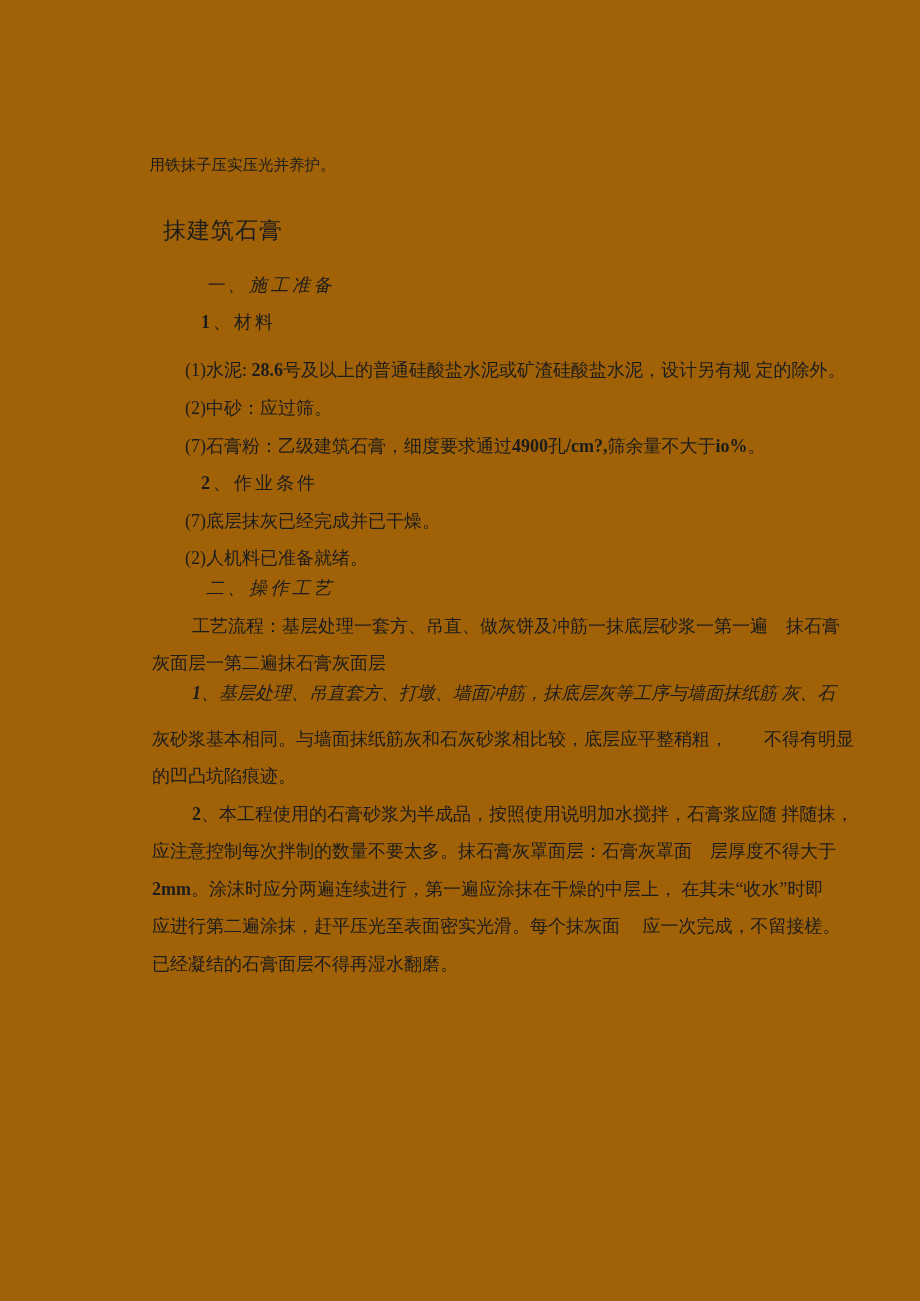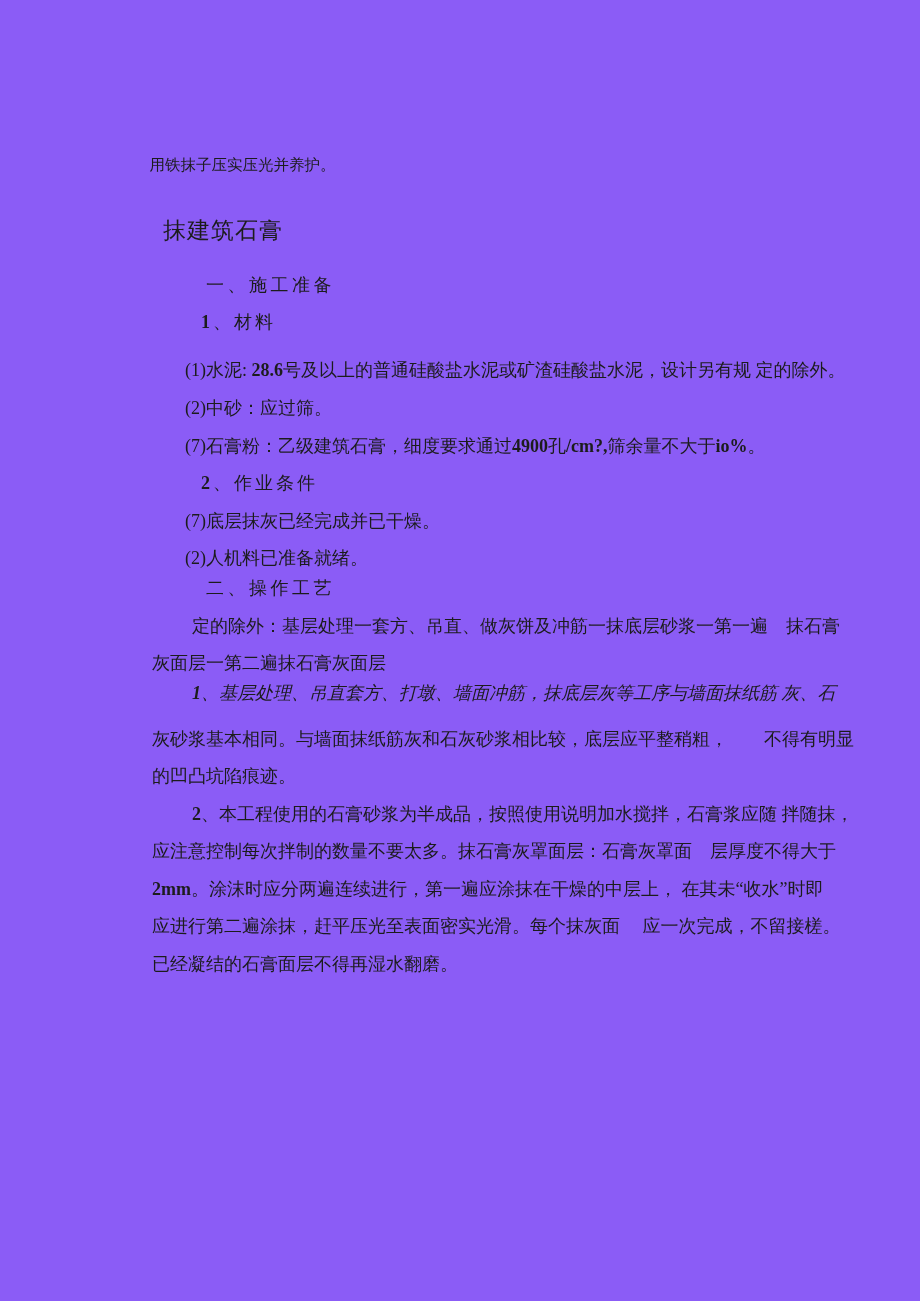--- a/index.html
+++ b/index.html
@@ -1,33 +1,33 @@
 <!DOCTYPE html>
 <html><head>
 <meta charset="utf-8">
 <style>
   html, body { margin: 0; padding: 0; background: #ffffff; }
   .page {
     position: relative;
     width: 920px;
     height: 1301px;
-    background: #8b5cf6;
+    background: #a16207;
     font-family: "Liberation Serif", "DejaVu Serif", serif;
     color: #1c1c1c;
     overflow: hidden;
   }
   .ln {
     position: absolute;
     white-space: pre;
     font-size: 18px;
     line-height: 1.25;
     left: 134px;
   }
   .b { font-weight: bold; }
-  .heading { letter-spacing: 3.5px; }
+  .heading { letter-spacing: 3.5px; font-style: italic; }
   .subheading { letter-spacing: 3px; }
 
   #intro { top: 136px; left: 134px; font-size: 15.5px; }
   #doc-title { top: 188px; left: 136px; font-size: 23px; font-weight: 400; letter-spacing: 1px; margin: 0; text-align: center; }
 
   #ln0  { top: 251px; left: 174px; }
   #ln1  { top: 288px; left: 171px; }
   #ln2  { top: 336px; left: 167px; }
   #ln3  { top: 374px; left: 167px; }
   #ln4  { top: 412px; left: 167px; }
@@ -89,21 +89,21 @@
 
   <div class="ln" id="ln7">
     <span>(2)人机料已准备就绪。</span>
   </div>
 
   <div class="ln heading" id="ln8">
     <span>二、操作工艺</span>
   </div>
 
   <div class="ln" id="ln9">
-    <span>定的除外：基层处理一套方、吊直、做灰饼及冲筋一抹底层砂浆一第一遍　抹石膏</span>
+    <span>工艺流程：基层处理一套方、吊直、做灰饼及冲筋一抹底层砂浆一第一遍　抹石膏</span>
   </div>
 
   <div class="ln" id="ln10">
     <span>灰面层一第二遍抹石膏灰面层</span>
   </div>
 
   <div class="ln" id="ln11">
     <span class="b">1</span><span>、基层处理、吊直套方、打墩、墙面冲筋，抹底层灰等工序与墙面抹纸筋 灰、石</span>
   </div>
 

